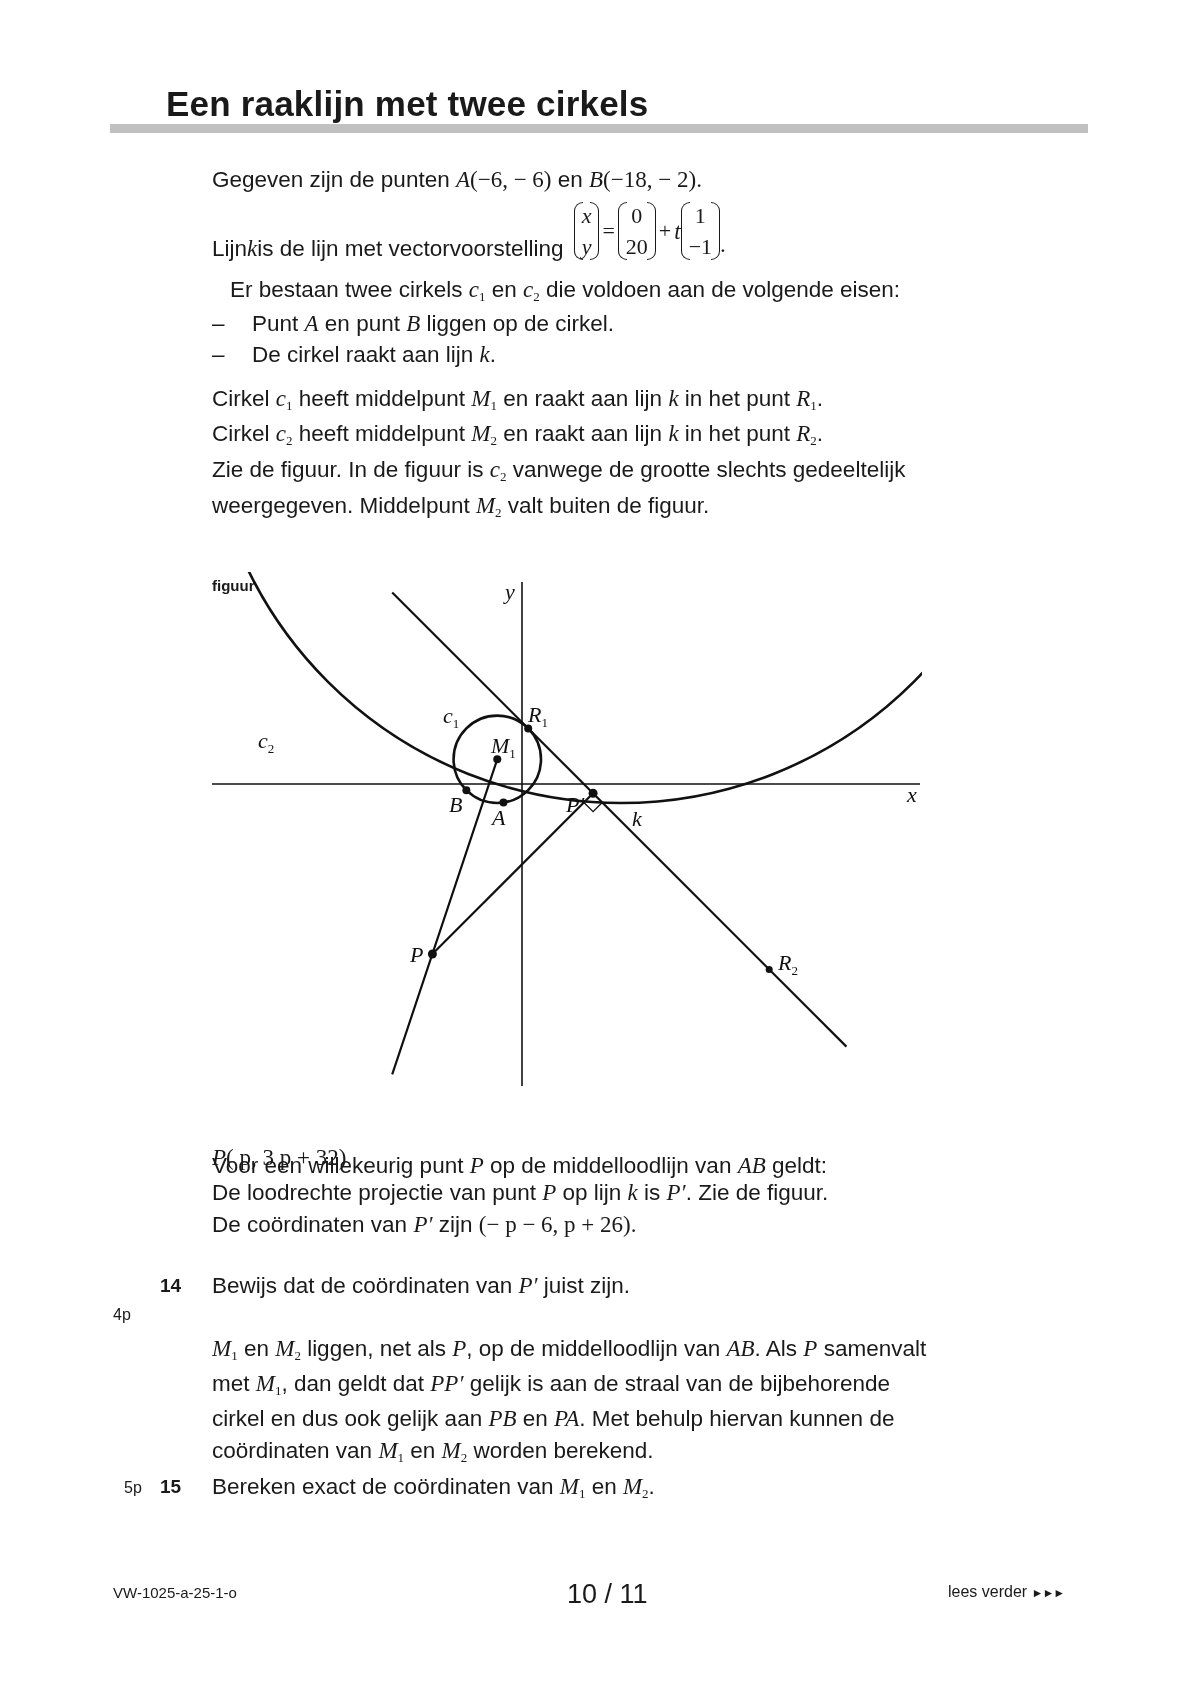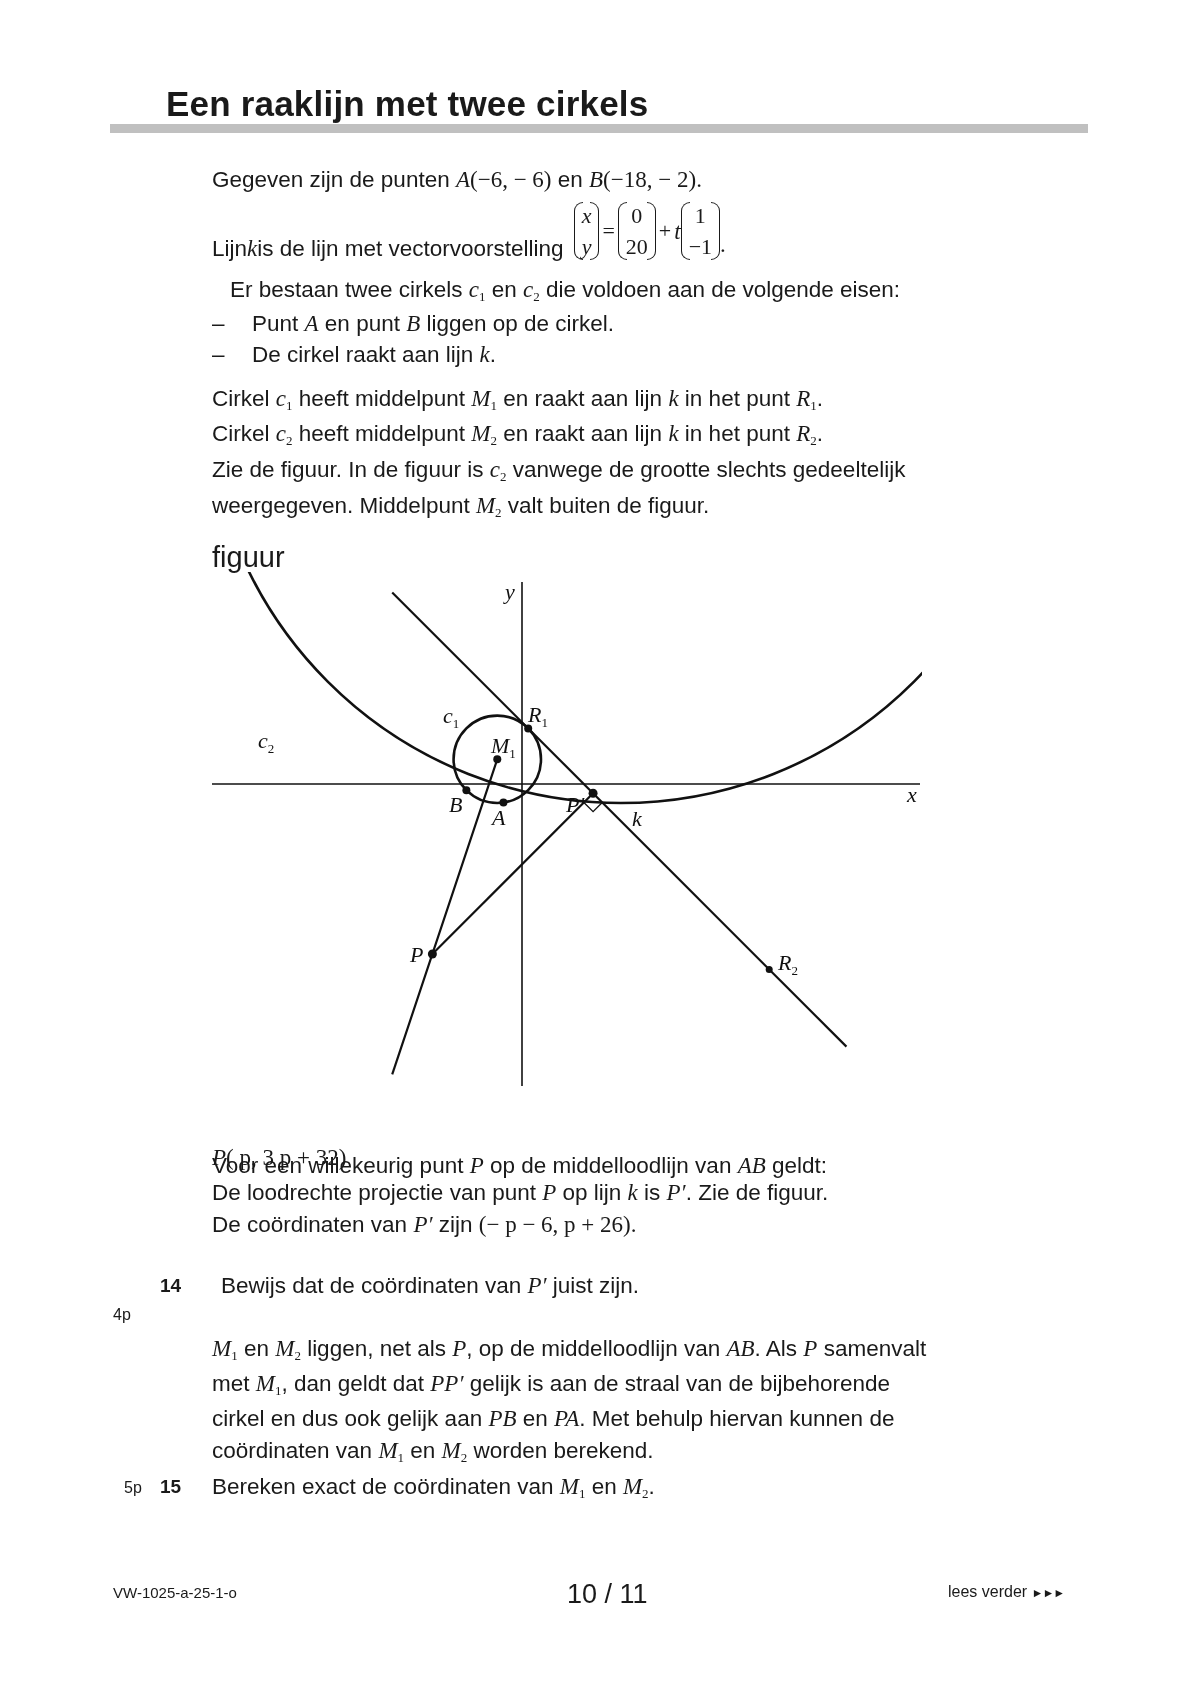--- a/index.html
+++ b/index.html
@@ -5,21 +5,21 @@
   html, body { margin: 0; padding: 0; background: #ffffff; }
   body { width: 1191px; height: 1684px; position: relative; overflow: hidden;
          font-family: "Liberation Sans", sans-serif; color: #1a1a1a; }
   .abs { position: absolute; white-space: nowrap; }
   .title { left: 166px; top: 84px; font-size: 35px; font-weight: bold; letter-spacing: 0.2px; }
   .bar { left: 110px; top: 124px; width: 978px; height: 9px; background: #c0c0c0; }
   .p { font-size: 22.5px; line-height: 1; }
   .m { font-family: "Liberation Serif", serif; font-style: italic; font-size: 23px; }
   .mr { font-family: "Liberation Serif", serif; font-size: 23px; }
   sub { font-size: 13px; vertical-align: -4px; font-style: normal; font-family: "Liberation Serif", serif; }
-  .label { font-size: 29px; font-weight: normal; }
+  .label { font-size: 15px; font-weight: bold; margin-top: 36px; }
   .qp { font-size: 16px; }
   .qn { font-size: 19px; font-weight: bold; }
   .footer-l { font-size: 15px; }
   .footer-c { font-size: 27px; }
   .footer-r { font-size: 16px; }
   .vec { display: inline-flex; align-items: center; vertical-align: middle; }
   .vbr { display: inline-flex; flex-direction: column; align-items: center; justify-content: space-between;
          height: 58px; padding: 0 8px; position: relative; }
   .vbr::before, .vbr::after { content: ""; position: absolute; top: 0; bottom: 0; width: 8px;
          border: 1.5px solid #1a1a1a; }
@@ -138,21 +138,21 @@
 </div>
 <div class="abs p" style="left:212px; top:1181px;">
   <span>De loodrechte projectie van punt </span><span class="m">P</span><span> op lijn </span><span class="m">k</span><span> is </span><span class="m">P′</span><span>. Zie de figuur.</span>
 </div>
 <div class="abs p" style="left:212px; top:1213px;">
   <span>De coördinaten van </span><span class="m">P′</span><span> zijn </span><span class="mr">(− p − 6, p + 26)</span><span class="mr">.</span>
 </div>
 
 <div class="abs qp" style="left:113px; top:1278px;margin-top:28px;">4p</div>
 <div class="abs qn" style="left:160px; top:1275px;">14</div>
-<div class="abs p" style="left:221px; top:1274px;">
+<div class="abs p" style="left:212px; top:1274px;">
   <span>Bewijs dat de coördinaten van </span><span class="m">P′</span><span> juist zijn.</span>
 </div>
 
 <div class="abs p" style="left:212px; top:1337px;">
   <span class="m">M</span><sub>1</sub><span> en </span><span class="m">M</span><sub>2</sub><span> liggen, net als </span><span class="m">P</span><span>, op de middelloodlijn van </span><span class="m">AB</span><span>. Als </span><span class="m">P</span><span> samenvalt</span>
 </div>
 <div class="abs p" style="left:212px; top:1372px;">
   <span>met </span><span class="m">M</span><sub>1</sub><span>, dan geldt dat </span><span class="m">PP′</span><span> gelijk is aan de straal van de bijbehorende</span>
 </div>
 <div class="abs p" style="left:212px; top:1407px;">

